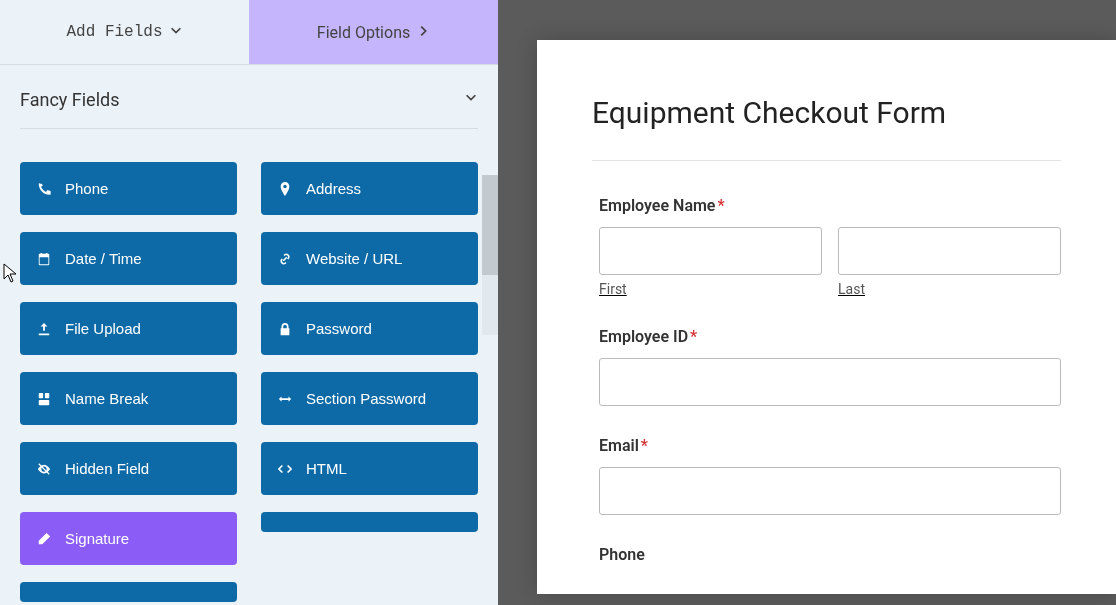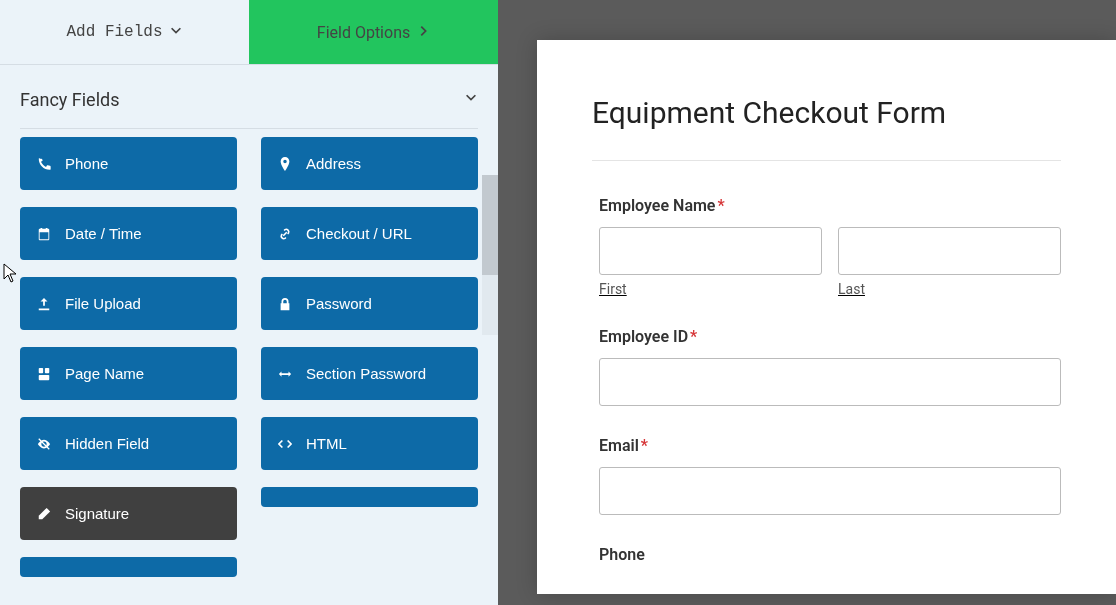--- a/index.html
+++ b/index.html
@@ -1,28 +1,28 @@
 <!DOCTYPE html>
 <html><head>
 <meta charset="utf-8">
 <style>
 * { box-sizing: border-box; margin: 0; padding: 0; }
 body { font-family: -apple-system, BlinkMacSystemFont, "Segoe UI", Roboto, Arial, sans-serif; width: 1116px; height: 605px; overflow: hidden; display: flex; background: #5e5e5e; }
 .left-panel { width: 498px; height: 605px; background: #ebf3f9; position: relative; z-index: 2; display: flex; flex-direction: column; }
 .tabs { display: flex; border-bottom: 1px solid #d5dde4; }
 .tab { flex: 1; height: 64px; display: flex; align-items: center; justify-content: center; font-size: 16px; color: #444; cursor: pointer; gap: 6px; }
 .tab.active { background: #ebf3f9; font-family: Liberation Mono, monospace; }
-.tab.inactive { background: #22c55e; }
+.tab.inactive { background: #c4b5fd; }
 .tab svg { width: 14px; height: 14px; }
 .sidebar-body { padding: 0 20px; overflow: hidden; flex: 1; position: relative; }
-.section-header { display: flex; justify-content: space-between; align-items: flex-start; padding: 24px 0 18px 0; border-bottom: 1px solid #d5dde4; margin-bottom: 8px; cursor: pointer; }
+.section-header { display: flex; justify-content: space-between; align-items: flex-start; padding: 24px 0 18px 0; border-bottom: 1px solid #d5dde4; margin-bottom: 33px; cursor: pointer; }
 .section-header h3 { font-size: 18px; font-weight: 400; color: #333; }
 .fields-grid { display: grid; grid-template-columns: 1fr 1fr; gap: 17px 24px; }
 .field-btn { background: #0d6aa7; color: #fff; border: none; border-radius: 4px; height: 53px; display: flex; align-items: center; padding: 0 15px; font-size: 15px; cursor: pointer; gap: 12px; text-align: left; }
-.field-btn.hovered { background: #404040; }
+.field-btn.hovered { background: #8b5cf6; }
 .field-btn .icon { width: 18px; display: inline-flex; justify-content: center; }
 .scrollbar-track { position: absolute; right: 0; top: 175px; width: 16px; height: 160px; background: rgba(0,0,0,0.04); }
 .scrollbar-thumb { width: 100%; height: 100px; background: #c2c9cf; border-radius: 0; }
 .cursor-arrow { position: absolute; left: 3px; top: 263px; pointer-events: none; z-index: 10; }
 .right-panel { flex: 1; height: 605px; position: relative; background: #5b5b5b; }
 .form-canvas { position: absolute; left: 39px; top: 40px; right: 0; background: #fff; padding: 55px 55px 0 55px; box-shadow: 0 0 20px rgba(0,0,0,0.2); }
 .form-title { font-size: 30px; font-weight: 400; color: #222; margin-bottom: 30px; }
 .form-canvas hr { border: none; border-top: 1px solid #e4e4e4; margin-bottom: 35px; }
 .form-field { margin-bottom: 30px; padding-left: 7px; }
 .field-label { display: block; font-size: 16px; font-weight: 600; color: #333; margin-bottom: 12px; }
@@ -83,21 +83,21 @@
             </svg>
           </span>
         <span>Date / Time</span>
       </button>
       <button class="field-btn">
         <span class="icon">
             <svg viewBox="0 0 16 16" fill="#fff" width="14" height="14">
               <path d="M6 10l4-4M7 4l1-1a3 3 0 014 4l-1 1M9 12l-1 1a3 3 0 01-4-4l1-1" stroke="#fff" stroke-width="1.8" fill="none"></path>
             </svg>
           </span>
-        <span>Checkout / URL</span>
+        <span>Website / URL</span>
       </button>
       <button class="field-btn">
         <span class="icon">
             <svg viewBox="0 0 16 16" fill="#fff" width="14" height="14">
               <path d="M8 1l4 4H9v5H7V5H4l4-4zM2 13h12v2H2z"></path>
             </svg>
           </span>
         <span>File Upload</span>
       </button>
       <button class="field-btn">
@@ -109,21 +109,21 @@
         <span>Password</span>
       </button>
       <button class="field-btn">
         <span class="icon">
             <svg viewBox="0 0 16 16" fill="#fff" width="14" height="14">
               <rect x="2" y="1" width="5" height="6" rx="1"></rect>
               <rect x="9" y="1" width="5" height="6" rx="1"></rect>
               <rect x="2" y="9" width="12" height="6" rx="1"></rect>
             </svg>
           </span>
-        <span>Page Name</span>
+        <span>Name Break</span>
       </button>
       <button class="field-btn">
         <span class="icon">
             <svg viewBox="0 0 16 16" fill="#fff" width="14" height="14">
               <path d="M1 8l3-3v2h8V5l3 3-3 3V9H4v2L1 8z"></path>
             </svg>
           </span>
         <span>Section Password</span>
       </button>
       <button class="field-btn">

